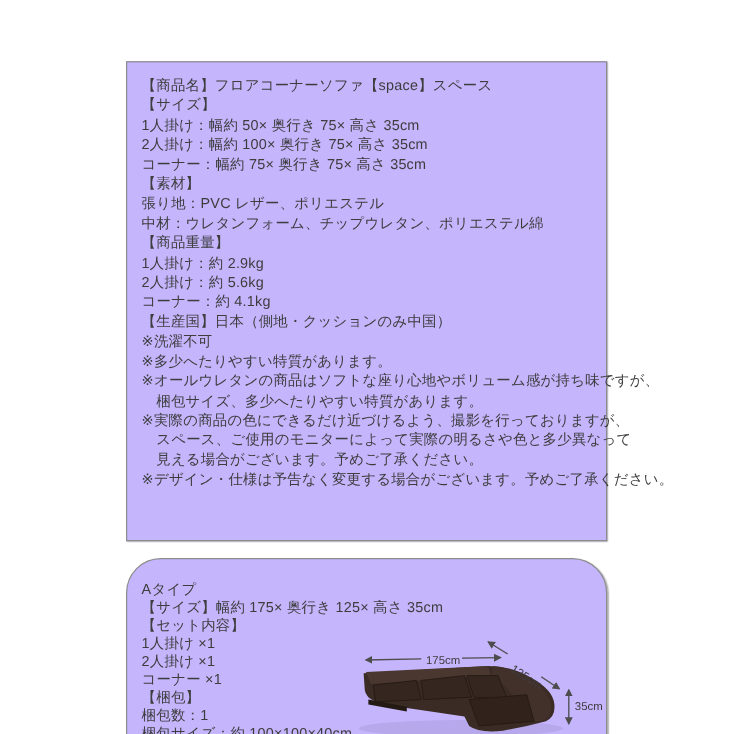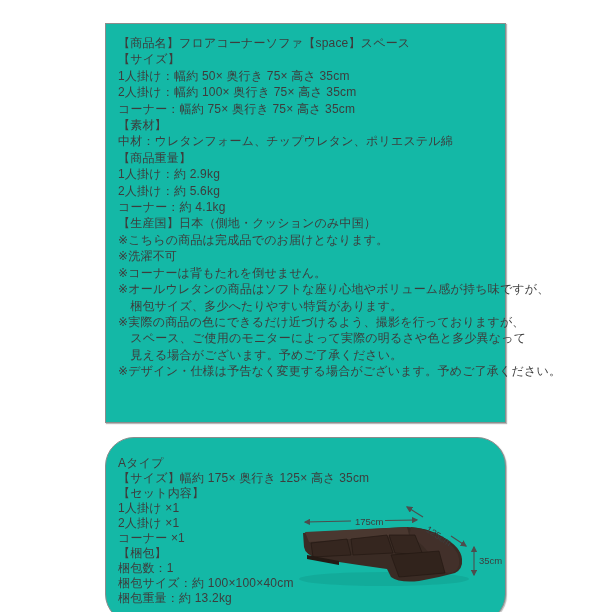--- a/index.html
+++ b/index.html
@@ -13,23 +13,24 @@
     position:relative;
     background:var(--bg-color);
     font-family:"Liberation Sans","DejaVu Sans",sans-serif;
     color:var(--text-color);
     overflow:hidden;
   }
   .panel{
     position:absolute;
     left:105px;
     width:401px;
-    background:#14b8a6;
+    background:#c4b5fd;
     border:1px solid var(--border-color);
     box-shadow:1px 1px 1px rgba(0,0,0,0.28);
+    margin-top:28px;
   }
   .panel-1{ top:23px; height:400px; padding:11px 10px 0 12px; }
   .panel-2{ top:437px; height:186px; padding:18px 10px 0 12px;border-radius:29px; }
   .spec-line{
     font-size:12px;
     line-height:16.4px;
     letter-spacing:0.2px;
     white-space:pre;
   }
   .panel-2 .spec-line{ line-height:15px; }
@@ -49,29 +50,29 @@
 </head>
 <body>
 
 <div class="panel panel-1">
   <div class="spec-line">【商品名】フロアコーナーソファ【space】スペース</div>
   <div class="spec-line">【サイズ】</div>
   <div class="spec-line">1人掛け：幅約 50× 奥行き 75× 高さ 35cm</div>
   <div class="spec-line">2人掛け：幅約 100× 奥行き 75× 高さ 35cm</div>
   <div class="spec-line">コーナー：幅約 75× 奥行き 75× 高さ 35cm</div>
   <div class="spec-line">【素材】</div>
+  <div class="spec-line">張り地：PVC レザー、ポリエステル</div>
   <div class="spec-line">中材：ウレタンフォーム、チップウレタン、ポリエステル綿</div>
   <div class="spec-line">【商品重量】</div>
   <div class="spec-line">1人掛け：約 2.9kg</div>
   <div class="spec-line">2人掛け：約 5.6kg</div>
   <div class="spec-line">コーナー：約 4.1kg</div>
   <div class="spec-line">【生産国】日本（側地・クッションのみ中国）</div>
-  <div class="spec-line">※こちらの商品は完成品でのお届けとなります。</div>
   <div class="spec-line">※洗濯不可</div>
-  <div class="spec-line">※コーナーは背もたれを倒せません。</div>
+  <div class="spec-line">※多少へたりやすい特質があります。</div>
   <div class="spec-line">※オールウレタンの商品はソフトな座り心地やボリューム感が持ち味ですが、</div>
   <div class="spec-line">　梱包サイズ、多少へたりやすい特質があります。</div>
   <div class="spec-line">※実際の商品の色にできるだけ近づけるよう、撮影を行っておりますが、</div>
   <div class="spec-line">　スペース、ご使用のモニターによって実際の明るさや色と多少異なって</div>
   <div class="spec-line">　見える場合がございます。予めご了承ください。</div>
   <div class="spec-line">※デザイン・仕様は予告なく変更する場合がございます。予めご了承ください。</div>
 </div>
 
 <div class="panel panel-2">
   <div class="spec-line">Aタイプ</div>

